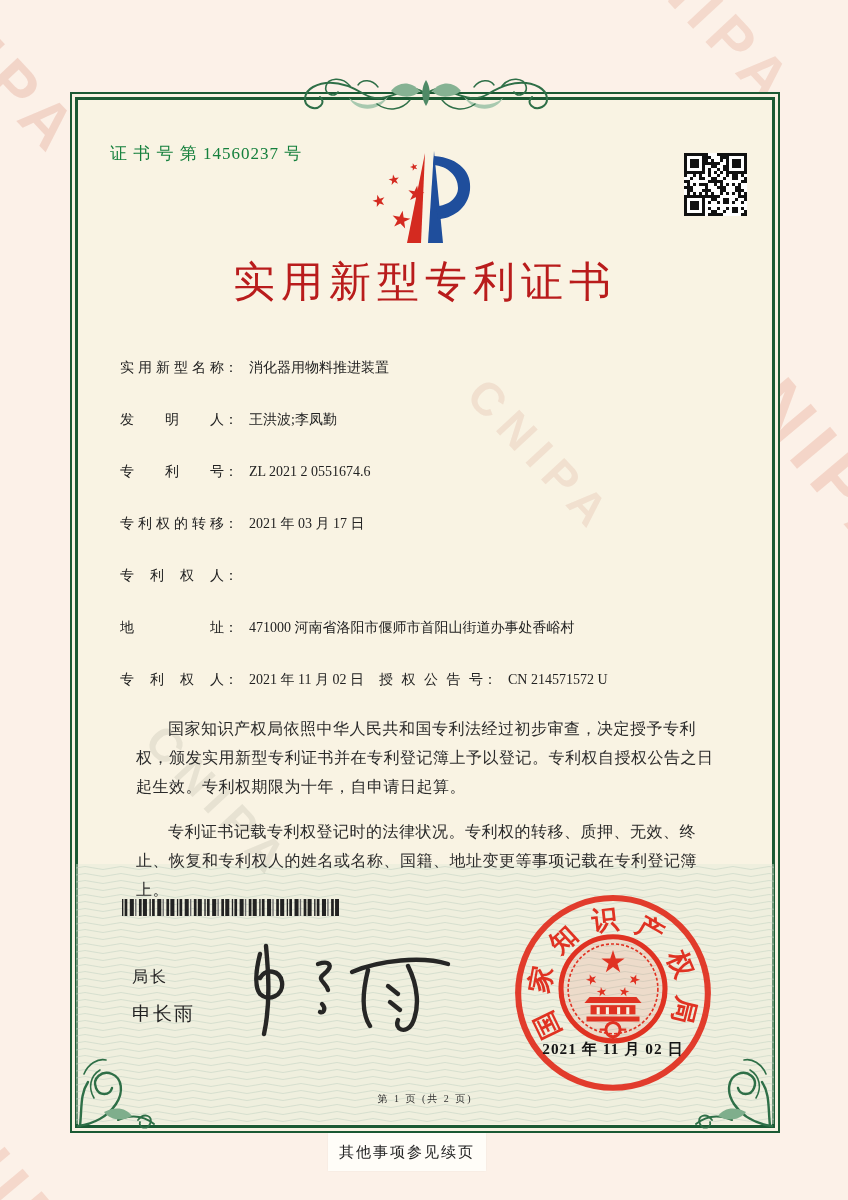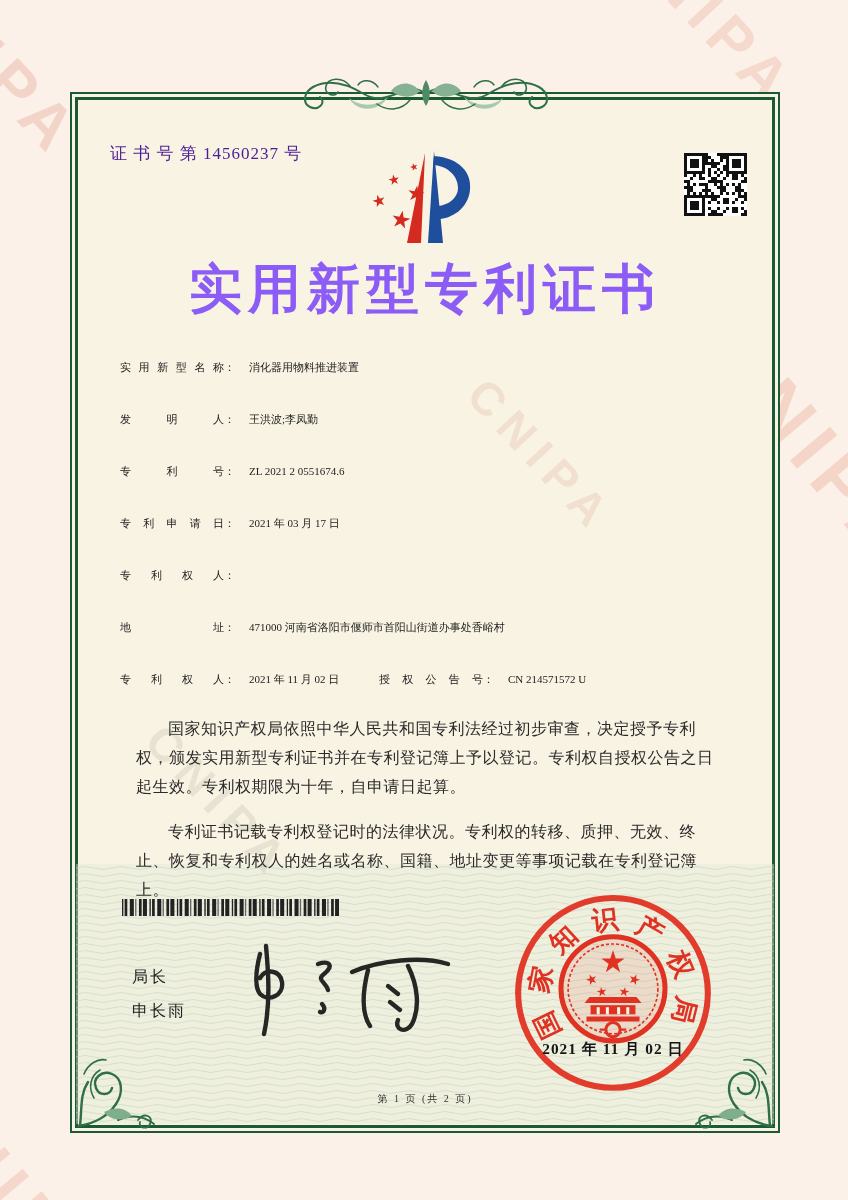--- a/index.html
+++ b/index.html
@@ -22,44 +22,44 @@
   
   .cert{position:absolute;left:70px;top:92px;width:710px;height:1041px;
         border:2px solid #1b5a34;background:#f9f3e3;box-sizing:border-box;}
   .cert-inner{position:absolute;left:3px;top:3px;right:3px;bottom:3px;
         border:3px solid #1b5a34;}
 
   .waves-band{position:absolute;left:4px;right:4px;top:770px;height:260px;
         background:rgba(224,232,216,.40);overflow:hidden;}
 
   
-  .cert-no{position:absolute;left:38px;top:48px;font-size:17px;color:#4c1d95;letter-spacing:1px;}
+  .cert-no{position:absolute;left:38px;top:48px;font-size:17px;color:#15803d;letter-spacing:1px;}
   .logo{position:absolute;left:292px;top:54px;width:110px;height:100px;}
   .qr{position:absolute;left:612px;top:59px;width:63px;height:63px;}
   .title{position:absolute;left:0;top:160px;width:100%;text-align:center;
-         font-size:53px;font-weight:700;color:#8b5cf6;letter-spacing:6px;}
-
-  
-  .fields{position:absolute;left:48px;top:262px;width:630px;font-size:11px;color:#222;}
+         font-size:42px;font-weight:400;color:#b91c1c;letter-spacing:6px;}
+
+  
+  .fields{position:absolute;left:48px;top:262px;width:630px;font-size:14px;color:#222;}
   .frow{display:flex;align-items:flex-start;height:23px;margin-bottom:29px;line-height:23px;}
   .fl{width:104px;text-align:justify;text-align-last:justify;flex:none;}
   .colon{width:17px;flex:none;}
   .fv{margin-left:8px;white-space:nowrap;}
   .fv-fixed{width:130px;flex:none;}
 
   
   .bodytext{position:absolute;left:48px;top:604px;width:616px;font-size:16px;
             line-height:29px;color:#2b2b2b;letter-spacing:.5px;}
   .bodytext p{margin:16px;text-indent:2em;}
 
   
   .barcode{position:absolute;left:50px;top:805px;width:217px;height:17px;}
   .dir-title{position:absolute;left:60px;top:873px;font-size:16px;color:#222;
              font-family:"Liberation Sans","DejaVu Sans",sans-serif;letter-spacing:2px;}
-  .dir-name{position:absolute;left:60px;top:907px;font-size:16px;color:#222;
+  .dir-name{position:absolute;left:60px;top:907px;font-size:19px;color:#222;
              font-family:Liberation Serif, serif;letter-spacing:2px;}
   .sig{position:absolute;left:158px;top:846px;width:228px;height:98px;}
   .seal{position:absolute;left:439px;top:801px;width:204px;height:204px;}
   .page-ind{position:absolute;left:0;top:998px;width:100%;text-align:center;
             font-size:10px;color:#333;letter-spacing:2px;}
 
   .orn-top{position:absolute;left:224px;top:-27px;width:260px;height:56px;}
   .orn-bl{position:absolute;left:2px;top:958px;width:100px;height:78px;}
   .orn-br{position:absolute;right:2px;top:958px;width:100px;height:78px;transform:scaleX(-1);}
 
@@ -335,21 +335,21 @@
         <span class="fl">发明人</span>
           <span class="colon">：</span>
           <span class="fv">王洪波;李凤勤</span>
       </div>
       <div class="frow">
         <span class="fl">专利号</span>
           <span class="colon">：</span>
           <span class="fv">ZL 2021 2 0551674.6</span>
       </div>
       <div class="frow">
-        <span class="fl">专利申请日</span>
+        <span class="fl">专利权的转移</span>
           <span class="colon">：</span>
           <span class="fv">2021 年 03 月 17 日</span>
       </div>
       <div class="frow">
         <span class="fl">专利权人</span>
           <span class="colon">：</span>
       </div>
       <div class="frow">
         <span class="fl">地址</span>
           <span class="colon">：</span>
@@ -468,14 +468,15 @@
           <text x="136.43443101672372" y="33.89901581707741" text-anchor="middle" dominant-baseline="central" font-size="26" font-weight="700" fill="#e03222" transform="rotate(30.399999999999977 136.43443101672372 33.89901581707741)">产</text>
           <text x="166.27634944857573" y="67.86735874877233" text-anchor="middle" dominant-baseline="central" font-size="26" font-weight="700" fill="#e03222" transform="rotate(67 166.27634944857573 67.86735874877233)">权</text>
           <text x="169.98119204165533" y="112.93023214338655" text-anchor="middle" dominant-baseline="central" font-size="26" font-weight="700" fill="#e03222" transform="rotate(103.60000000000002 169.98119204165533 112.93023214338655)">局</text>
         </g>
       <text x="100" y="156" text-anchor="middle" font-size="15" font-weight="600" fill="#151515" letter-spacing="1" font-family="'Liberation Serif','DejaVu Serif',serif">2021 年 11 月 02 日</text>
     </svg>
 
     <div class="page-ind">第 1 页 (共 2 页)</div>
   </div>
 
+  <div class="cont-box">其他事项参见续页</div>
 
 </div>
 
 </body></html>

